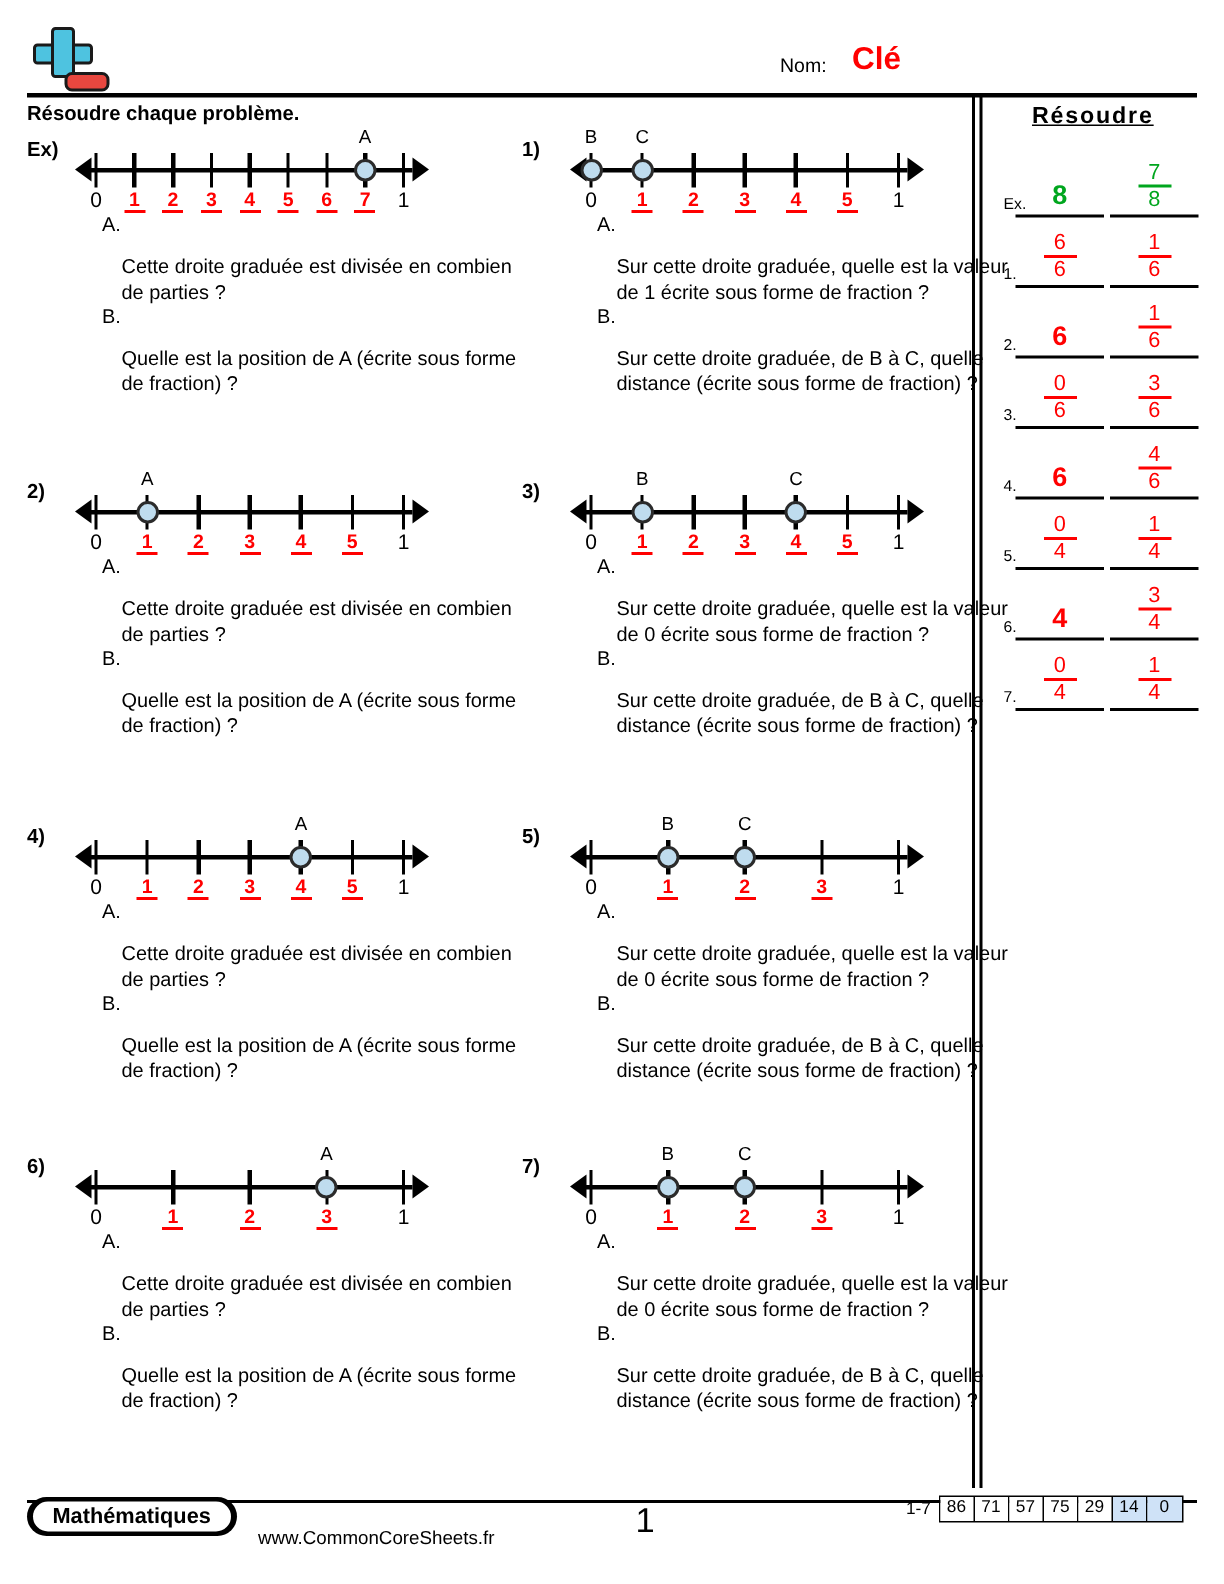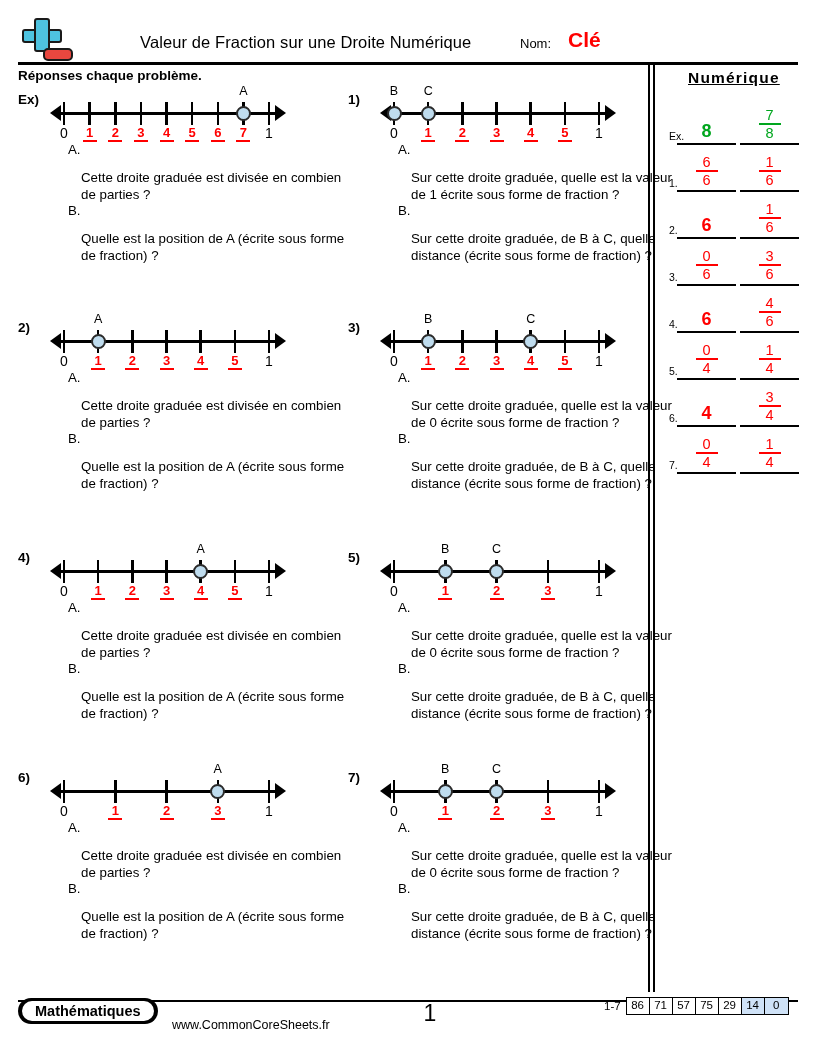--- a/index.html
+++ b/index.html
@@ -207,25 +207,24 @@
 <body>
 
 <div id="page">
 
   <div id="header">
     <div id="logo">
       <div class="plus-h"></div>
       <div class="plus-v"></div>
       <div class="minus"></div>
     </div>
-    <div id="title">Valeur de Fraction sur une Droite Numérique</div>
     <div id="name-label">Nom:</div>
     <div id="name-value">Clé</div>
     <div id="header-rule"></div>
-    <div id="instructions">Réponses chaque problème.</div>
+    <div id="instructions">Résoudre chaque problème.</div>
   </div>
 
   <div id="divider">
     <div class="l1"></div>
       <div class="l2"></div>
   </div>
 
   <div id="problems">
       <div class="prob" style="left: 18px; top: 0px;">
         <div class="prob-num">Ex)</div>
@@ -619,21 +618,21 @@
           </div>
           <div class="q">
             <span class="lbl">B.</span>
             <span class="txt">Sur cette droite graduée, de B à C, quelle distance (écrite sous forme de fraction) ?</span>
           </div>
         </div>
       </div>
     </div>
 
   <div id="answers">
-    <div id="answers-title">Numérique</div>
+    <div id="answers-title">Résoudre</div>
   <div class="ans-row" style="top: 36px;">
         <div class="ans-idx">Ex.</div>
         <div class="ans-cell c1">
           <div class="ans-val"><span class="ans-whole green">8</span></div>
           <div class="ans-line"></div>
         </div>
         <div class="ans-cell c2">
           <div class="ans-val"><span class="ans-frac green"><span class="n">7</span><span class="fbar"></span><span class="d">8</span></span></div>
           <div class="ans-line"></div>
         </div>

